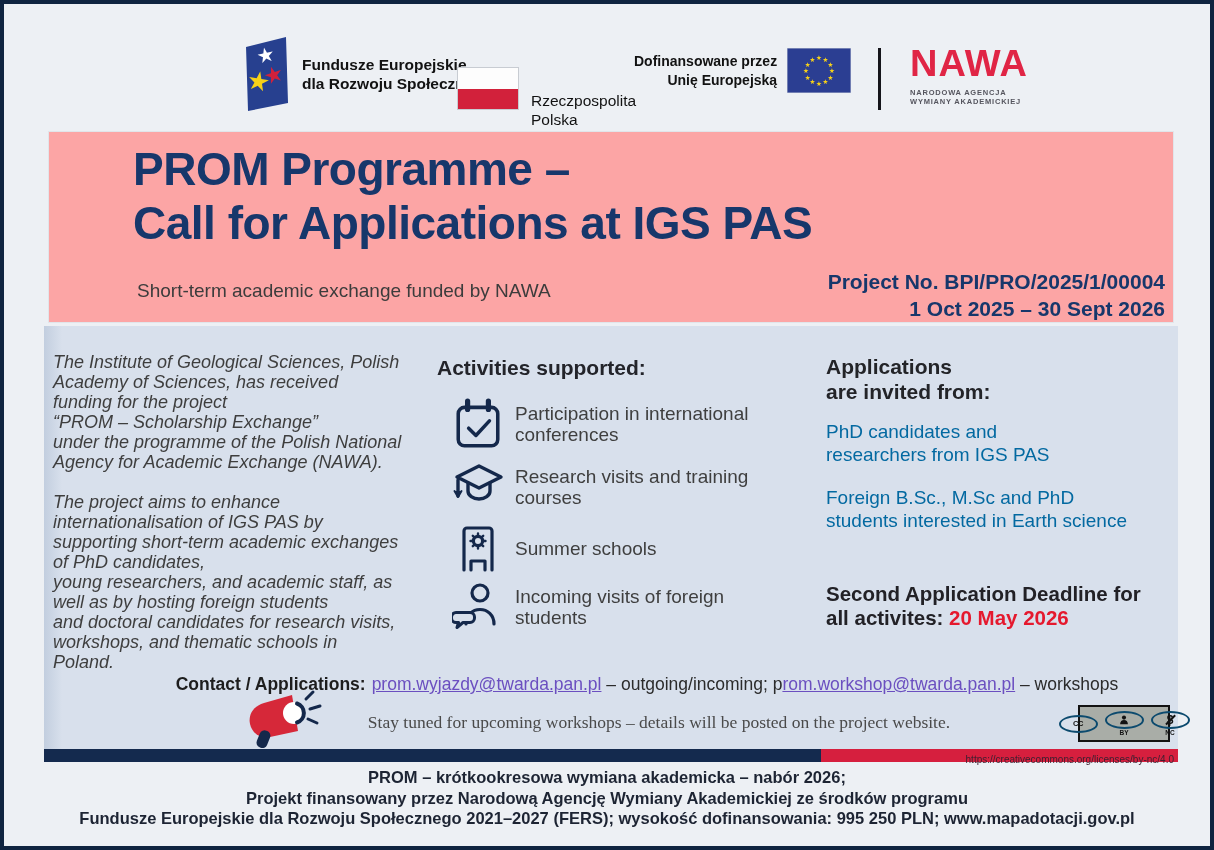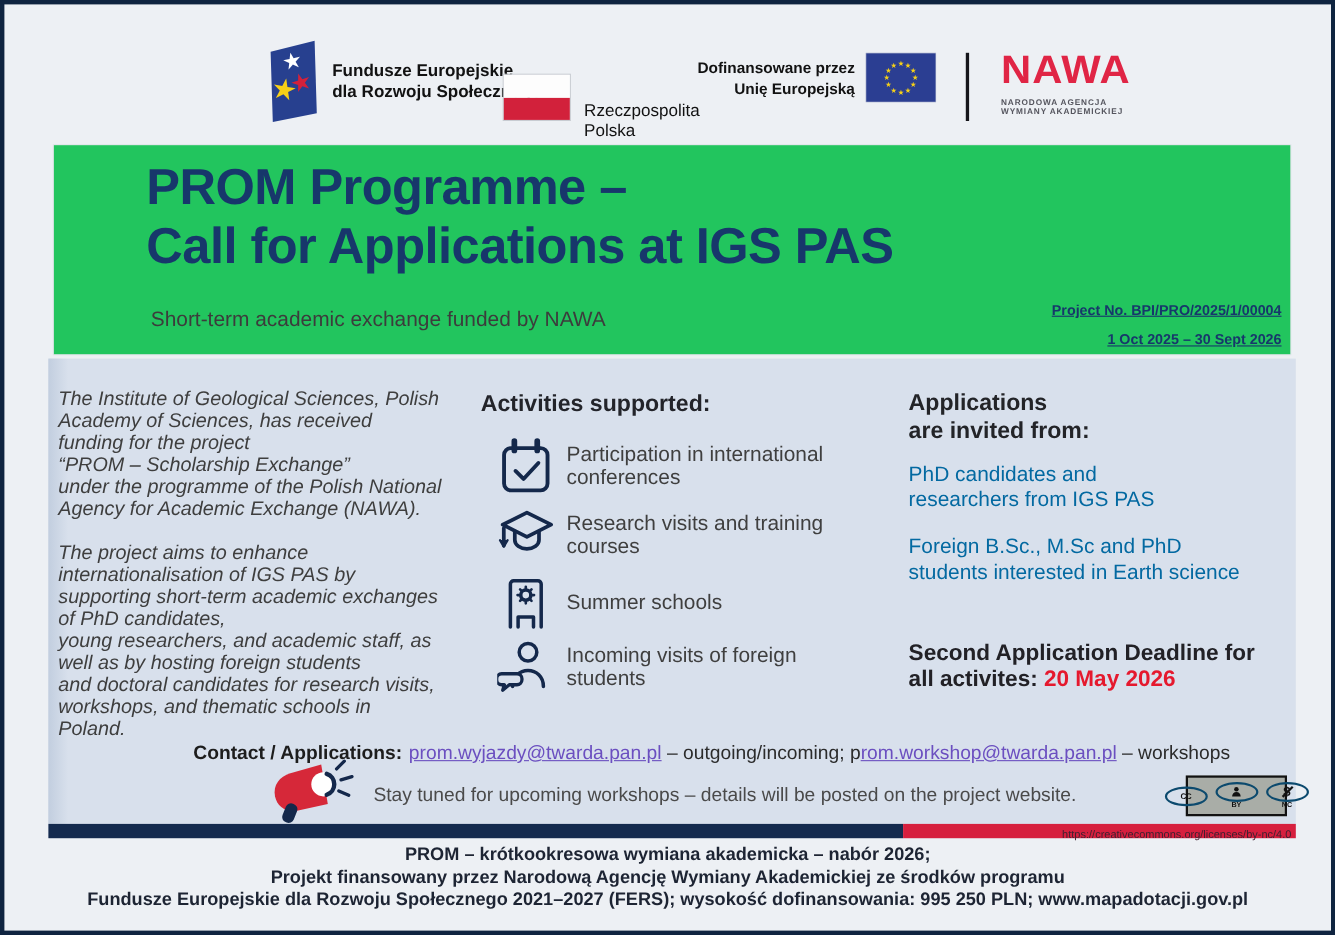--- a/index.html
+++ b/index.html
@@ -23,24 +23,24 @@
   .pl-text{margin-left:12px;font-size:15.5px;font-weight:normal;color:#121212;line-height:19px;margin-top:43px;}
   .lg-eu{left:630px;top:44px;}
   .eu-text{font-size:14px;font-weight:bold;color:#121212;line-height:19px;text-align:right;}
   .eu-flag{margin-left:10px;display:block;}
   .divider{left:874px;top:44px;width:3px;height:62px;background:#15151a;}
   .lg-nawa{left:906px;top:42px;display:block;}
   .nawa-word{font-size:38px;font-weight:bold;color:#e02545;letter-spacing:1px;line-height:38px;transform:scaleY(.95);transform-origin:left top;}
   .nawa-sub{margin-top:4px;font-size:7.5px;color:#55555e;letter-spacing:.8px;line-height:9px;font-weight:bold;}
 
   
-  .card{left:45px;top:128px;width:1124px;height:190px;background:#22c55e;box-shadow:0 0 0 1px #e1e5ea;}
+  .card{left:45px;top:128px;width:1124px;height:190px;background:#fca5a5;box-shadow:0 0 0 1px #e1e5ea;}
   .title{position:absolute;left:84px;top:10px;margin:0;font-size:46px;line-height:54px;font-weight:bold;color:#17376b;letter-spacing:-.5px;}
   .subtitle{position:absolute;left:88px;top:148px;font-size:19px;color:#3c3c3c;}
-  .projblock{position:absolute;right:8px;top:136px;text-align:right;font-weight:bold;color:#17376b;font-size:13px;line-height:27px;text-decoration:underline;}
+  .projblock{position:absolute;right:8px;top:136px;text-align:right;font-weight:bold;color:#17376b;font-size:21px;line-height:27px;}
 
   
   .band{left:40px;top:322px;width:1134px;height:436px;background:#d8e0ec;}
   .band::before{content:"";position:absolute;left:0;top:0;bottom:13px;width:18px;
     background:linear-gradient(to right,#c2cedf,rgba(216,224,236,0));}
   .about{left:9px;top:26px;width:384px;font-size:18px;line-height:20px;color:#3e3e3e;font-style:italic;}
   .about .p2{margin-top:20px;}
 
   .acts{left:393px;top:30px;width:380px;}
   .acts h2{margin:0 0 18px 0;font-size:21px;line-height:24px;font-weight:bold;color:#23242a;}
@@ -52,21 +52,21 @@
   .apps h2{margin:0 0 16px 0;font-size:21px;line-height:25px;font-weight:bold;color:#232428;}
   .apps .p{font-size:19px;line-height:23px;color:#0369a1;margin:0 0 20px 0;}
   .deadline{margin-top:50px;font-size:20.5px;line-height:24px;font-weight:bold;color:#222126;}
   .deadline .red{color:#e5192e;}
 
   .contact{left:0;right:0;top:348px;text-align:center;padding-left:72px;font-size:17.5px;color:#2b2b2b;}
   .contact b{font-weight:bold;color:#1d1d1d;margin-right:6px;}
   .contact a{color:#6b4fc0;text-decoration:underline;cursor:pointer;}
 
   .megaphone{left:196px;top:362px;z-index:3;}
-  .tuned{left:285px;top:386px;width:660px;text-align:center;font-size:17.5px;color:#4a4a4a;}
+  .tuned{left:285px;top:386px;width:660px;text-align:center;font-size:17.5px;color:#4a4a4a;font-family:Liberation Serif, serif;}
 
   .ccbadge{right:8px;top:379px;width:92px;height:37px;background:#a9ada7;border:2px solid #121212;
     display:flex;align-items:center;justify-content:center;gap:7px;cursor:pointer;z-index:3;}
   .ccitem{display:flex;flex-direction:column;align-items:center;line-height:1;}
   .cccirc{width:39px;height:18px;border:2px solid #0c4a6e;border-radius:50%;
     display:flex;align-items:center;justify-content:center;background:transparent;}
   .cctext{font-size:7.5px;font-weight:bold;color:#121212;letter-spacing:-.5px;}
   .cclabel{margin-top:1px;font-size:6.5px;font-weight:bold;color:#121212;}
   .dollar{position:relative;font-size:12px;font-weight:bold;color:#121212;line-height:12px;}
   .dollar::after{content:"";position:absolute;left:-3px;right:-3px;top:5px;height:1.6px;background:#121212;transform:rotate(-45deg);}

